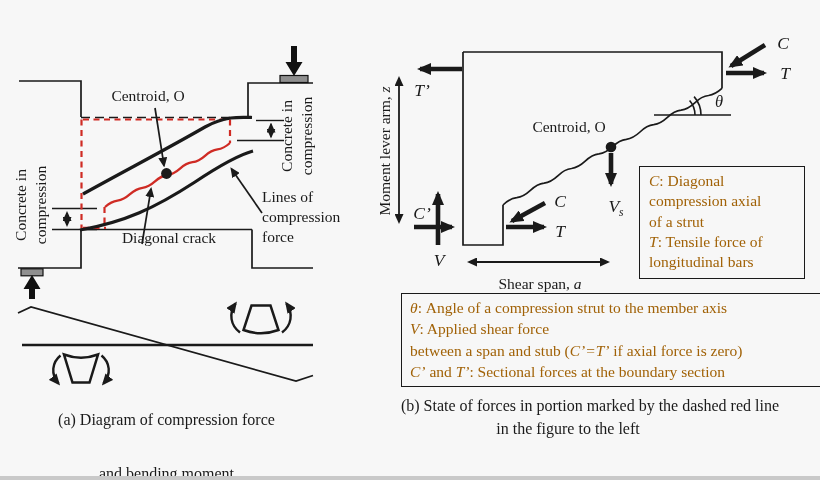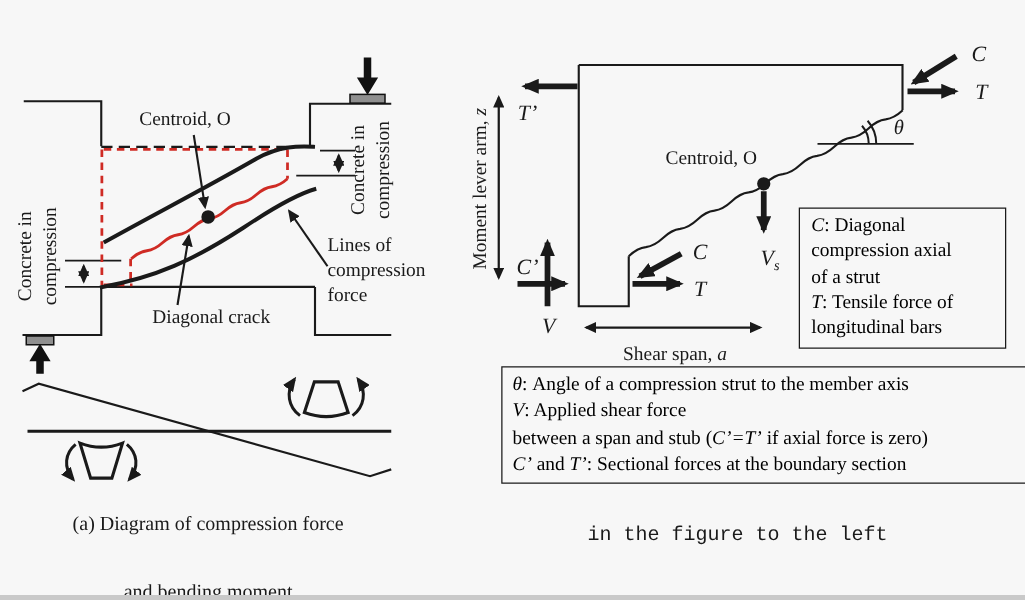--- a/index.html
+++ b/index.html
@@ -8,21 +8,21 @@
   .fig svg{position:absolute;left:0;top:0;}
   .lbl{position:absolute;font-size:15.5px;line-height:1.24;color:#1a1a1a;}
   .c{text-align:center;}
   .nw{white-space:nowrap;}
   .it{font-style:italic;}
   .big{font-size:17.5px;}
   .rot{transform:rotate(-90deg);}
   .cap{font-size:16px;}
   .sub{font-size:11.5px;vertical-align:-4px;}
   .box{position:absolute;border:1.7px solid #1a1a1a;background:transparent;
-       font-size:15.5px;color:#000000;box-sizing:border-box;}
+       font-size:15.5px;color:#a16207;box-sizing:border-box;}
   .legend{left:639px;top:166px;width:166px;height:113px;padding:4px 4px 4px 9px;line-height:20.3px;}
   .notes{left:378px;top:293px;width:429px;height:94px;padding:3px 8px;line-height:21.3px;margin-left:23px;}
   .edge{position:absolute;left:0;top:476px;width:820px;height:4px;background:#c9c9c9;}
 </style>
 </head>
 <body>
 
 <div class="fig">
 
   <svg width="820" height="480" viewBox="0 0 820 480">
@@ -142,21 +142,21 @@
 
       <g stroke-width="1.8">
         <path d="M399,78 V222" marker-start="url(#hSr)" marker-end="url(#hS)"></path>
         <path d="M469,262 H608" marker-start="url(#hSr)" marker-end="url(#hS)"></path>
       </g>
     </g>
   </svg>
 
   <div class="lbl c nw" style="left:101px;top:86px;width:94px;">Centroid, O</div>
   <div class="lbl" style="left:262px;top:187px;width:97px;line-height:20px;">Lines of compression force</div>
-  <div class="lbl c nw" style="left:111px;top:244px;width:116px;">Diagonal crack</div>
+  <div class="lbl c nw" style="left:111px;top:228px;width:116px;">Diagonal crack</div>
 
   <div class="lbl rot c" style="left:-24px;top:185px;width:110px;height:40px;line-height:19.5px;">
     <div>Concrete in</div>
     <div>compression</div>
   </div>
   <div class="lbl rot c" style="left:251px;top:116px;width:92px;height:40px;line-height:19.5px;">
     <div>Concrete in</div>
     <div>compression</div>
   </div>
 
@@ -185,16 +185,17 @@
     <div>longitudinal bars</div>
   </div>
 
   <div class="box notes">
     <div><span class="it">θ</span><span>: Angle of a compression strut to the member axis</span></div>
     <div><span class="it">V</span><span>: Applied shear force</span></div>
     <div><span>between a span and stub (</span><span class="it">C’=T’</span><span> if axial force is zero)</span></div>
     <div><span class="it">C’</span><span> and </span><span class="it">T’</span><span>: Sectional forces at the boundary section</span></div>
   </div>
 
-  <div class="lbl cap c nw" style="left:370px;top:419px;width:440px;font-family:Liberation Mono, monospace;">in the figure to the left</div>
+  <div class="lbl cap c nw" style="left:370px;top:396px;width:440px;">(b) State of forces in portion marked by the dashed red line</div>
+  <div class="lbl cap c nw" style="left:348px;top:419px;width:440px;">in the figure to the left</div>
 
   <div class="edge"></div>
 </div>
 
 </body></html>

